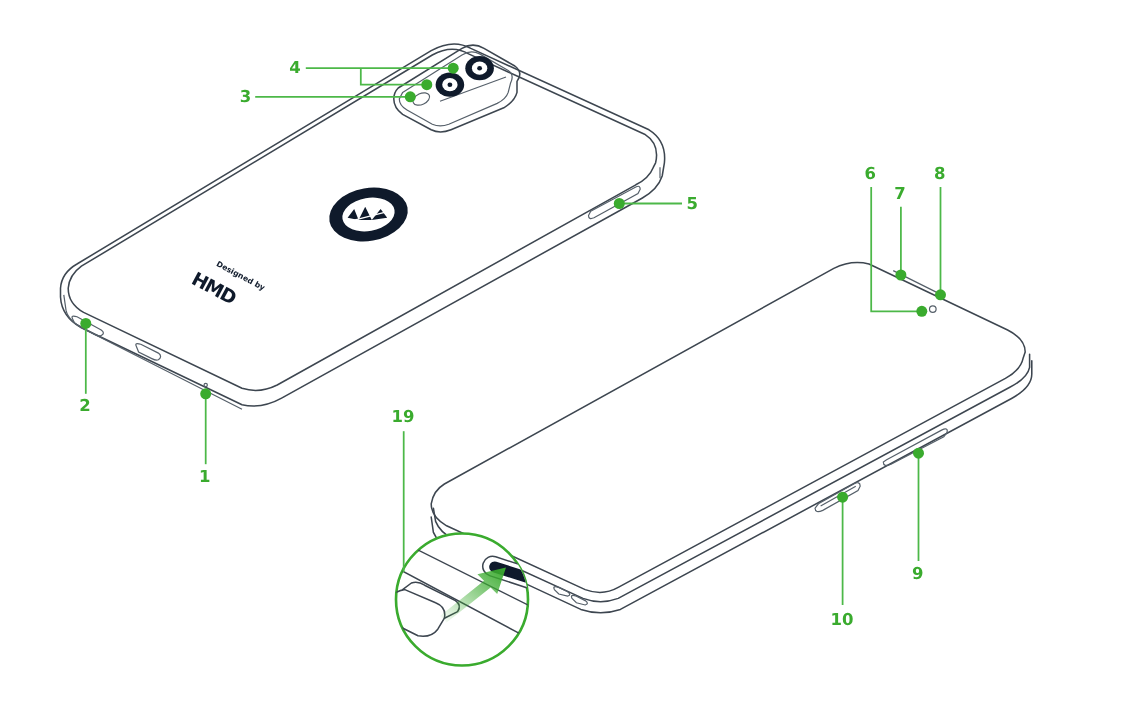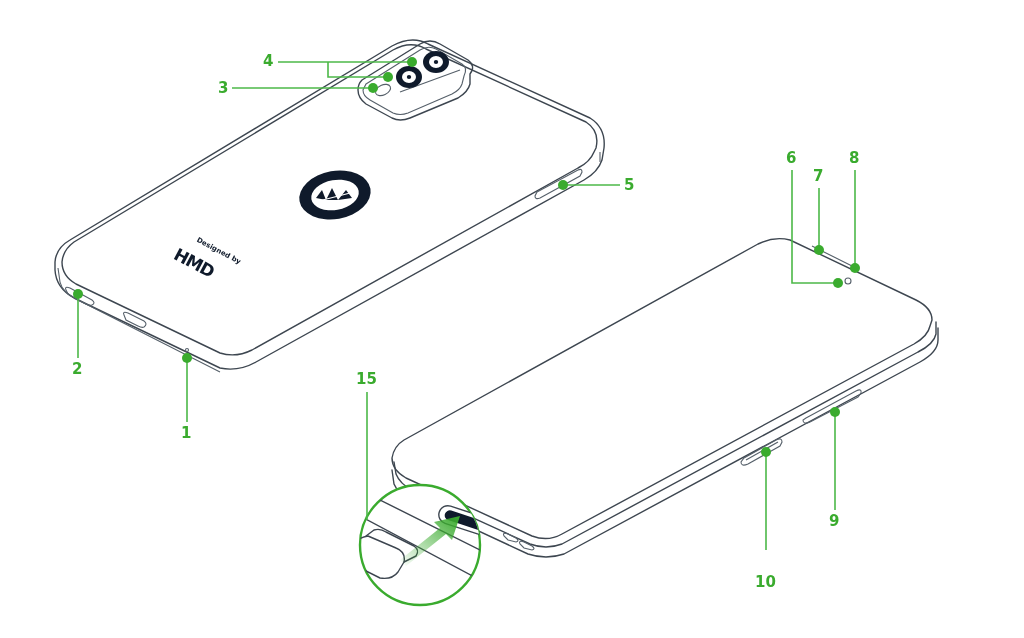--- a/index.html
+++ b/index.html
@@ -151,14 +151,14 @@
 
 <div class="num" style="left:181px; top:426px;">1</div>
 <div class="num" style="left:72px;  top:362px;">2</div>
 <div class="num" style="left:218px; top:81px;">3</div>
 <div class="num" style="left:263px; top:54px;">4</div>
 <div class="num" style="left:624px; top:178px;">5</div>
 <div class="num" style="left:786px; top:151px;">6</div>
 <div class="num" style="left:813px; top:169px;">7</div>
 <div class="num" style="left:849px; top:151px;">8</div>
 <div class="num" style="left:829px; top:514px;">9</div>
-<div class="num" style="left:755px; top:575px;">10</div>
-<div class="num" style="left:356px; top:372px;">15</div>
+<div class="num" style="left:755px; top:556px;">10</div>
+<div class="num" style="left:356px; top:372px;">19</div>
 
 </body></html>

